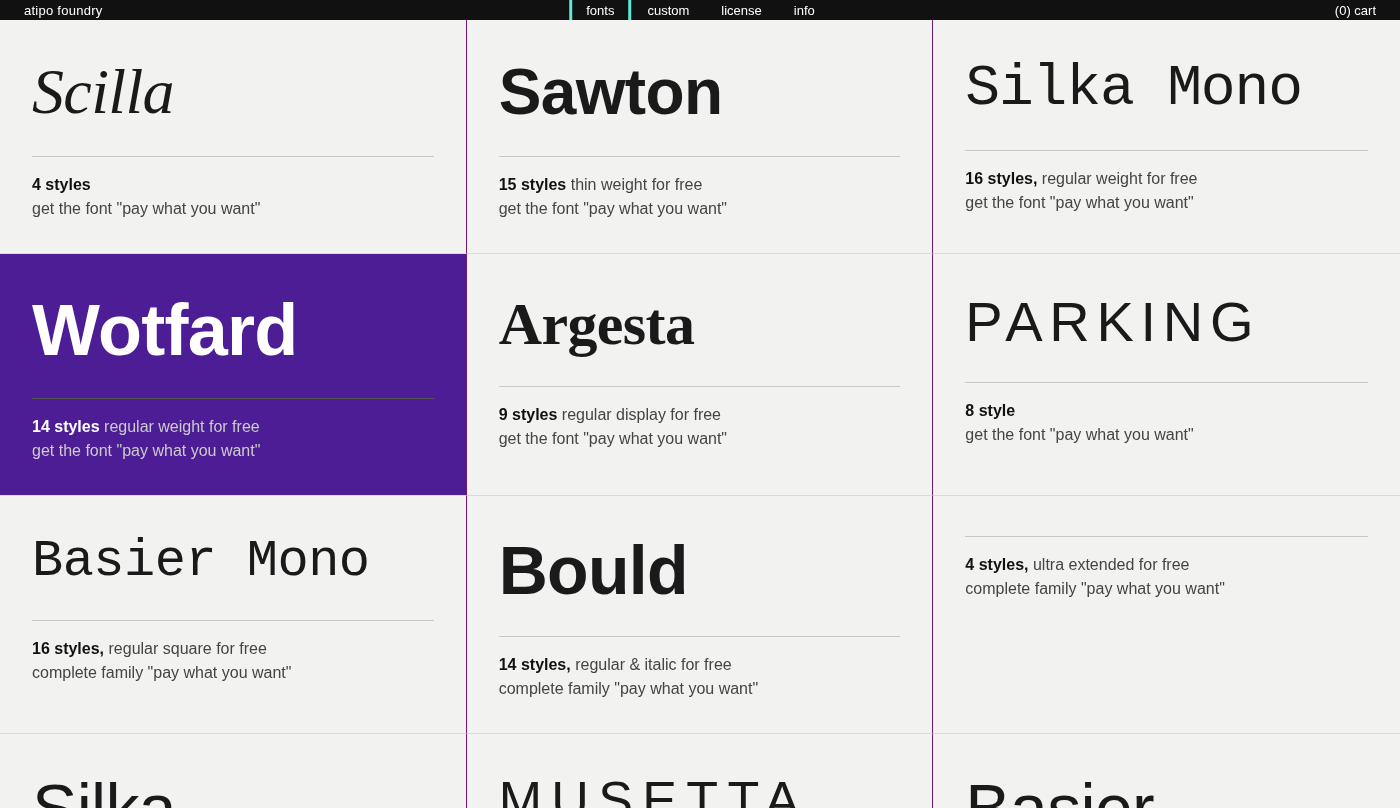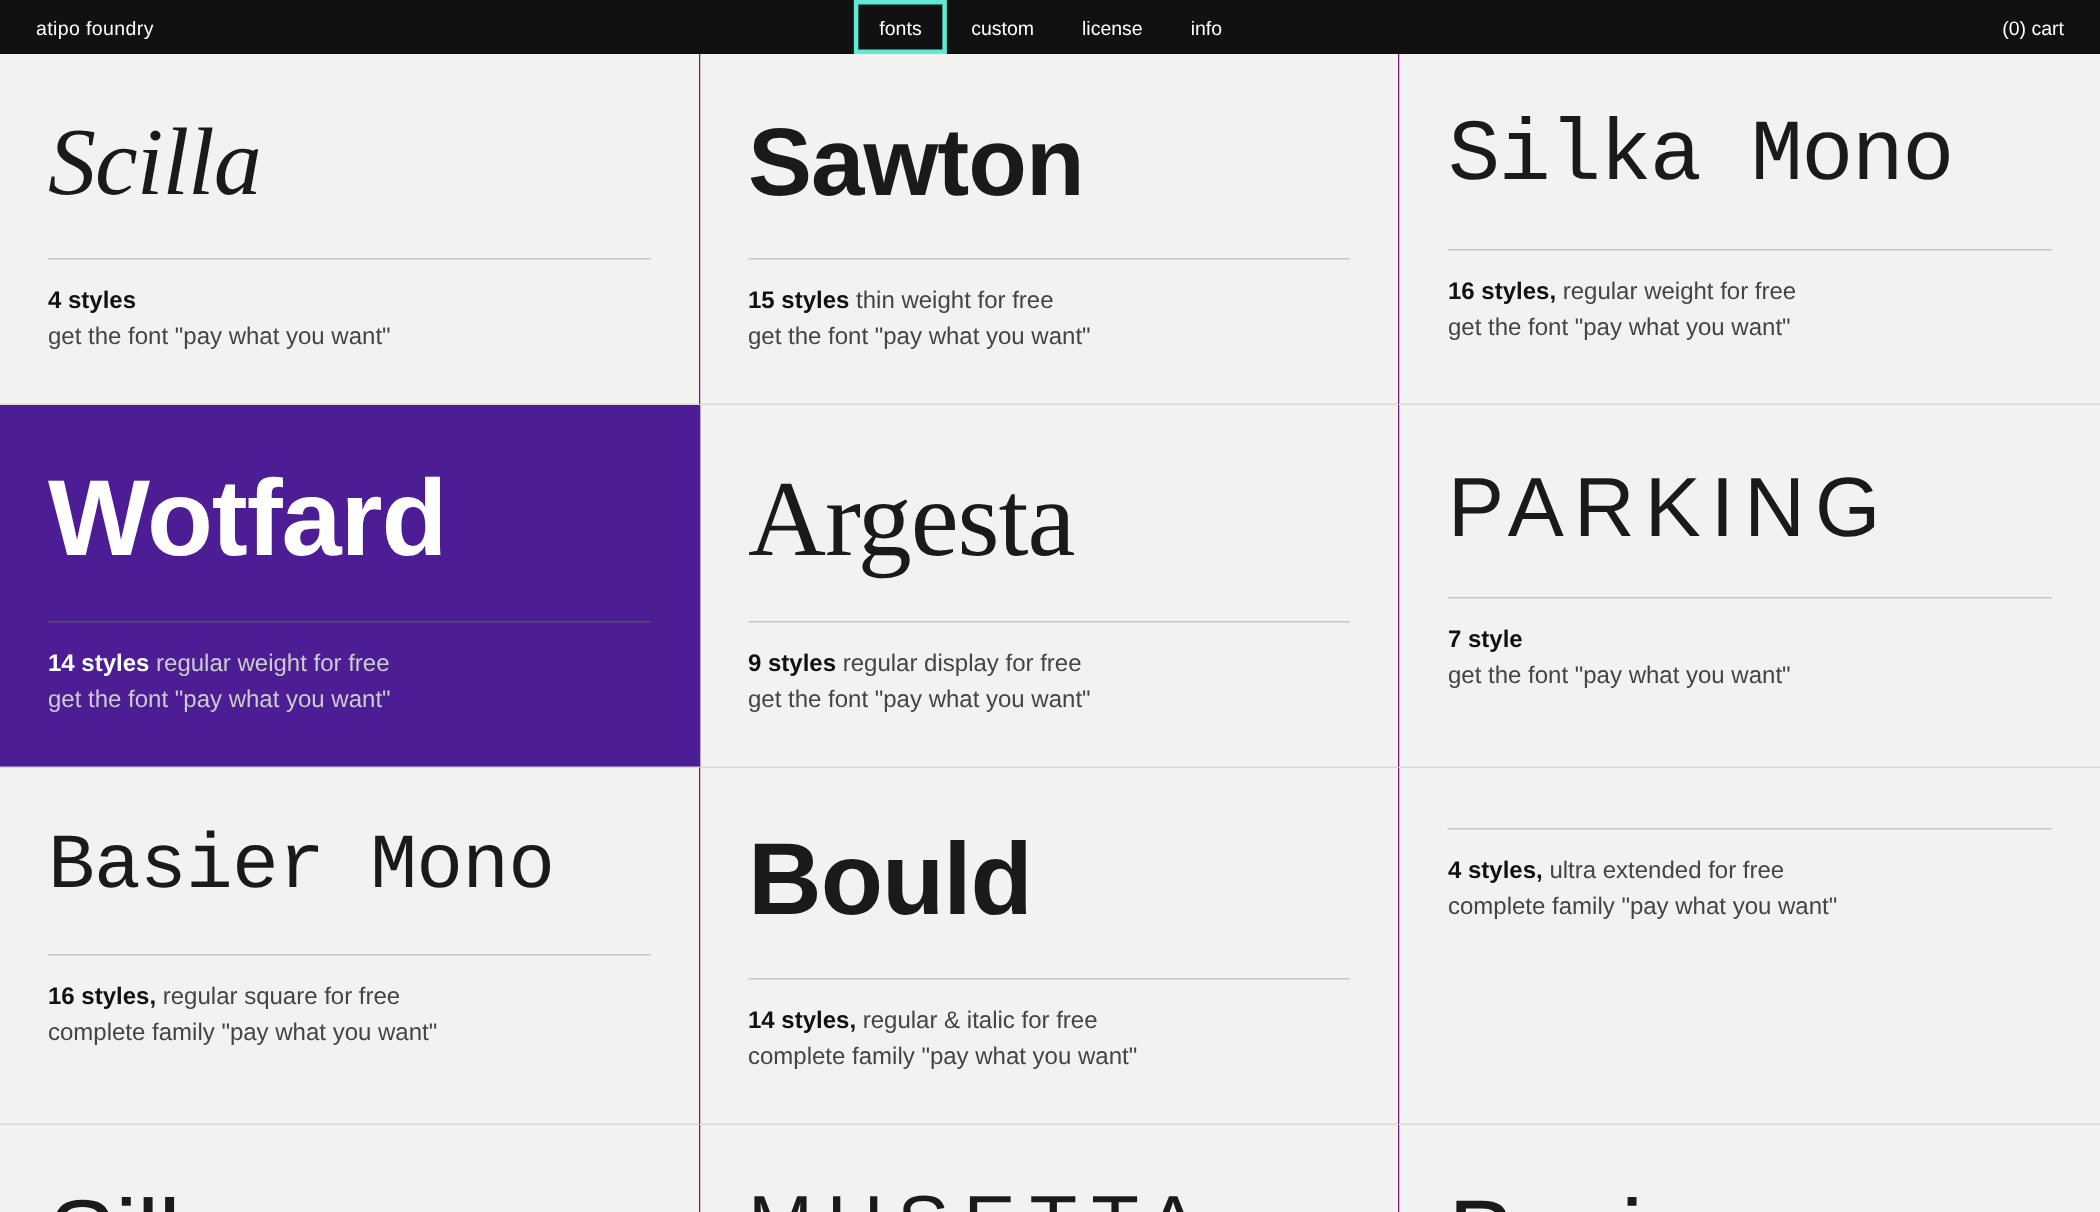--- a/index.html
+++ b/index.html
@@ -16,21 +16,21 @@
       width: 1400px;
       min-height: 808px;
     }
 
     
     .header {
       background-color: #111;
       display: flex;
       align-items: center;
       padding: 0 24px;
-      height: 36px;
+      height: 20px;
       position: relative;
     }
 
     .header-logo {
       color: #fff;
       font-size: 13px;
       font-weight: 400;
       letter-spacing: 0.02em;
     }
 
@@ -136,23 +136,23 @@
     }
 
     .font-wotfard {
       font-family: Arial, Helvetica, sans-serif;
       font-weight: 700;
       font-size: 72px;
     }
 
     .font-argesta {
       font-family: Georgia, 'Times New Roman', serif;
-      font-weight: 400;
+      font-weight: 700;
       font-style: normal;
-      font-size: 72px;
+      font-size: 60px;
     }
 
     .font-parking {
       font-family: 'Arial Narrow', Arial, sans-serif;
       font-weight: 400;
       letter-spacing: 0.12em;
       font-size: 56px;
       text-transform: uppercase;
     }
 
@@ -270,21 +270,21 @@
         <div class="font-divider"></div>
         <div class="font-meta">
           <div><span class="font-styles">9 styles</span> regular display for free</div>
           <div>get the font "pay what you want"</div>
         </div>
       </div>
       <div class="font-cell">
         <div class="font-name font-parking">PARKING</div>
         <div class="font-divider"></div>
         <div class="font-meta">
-          <div><span class="font-styles">7 style</span></div>
+          <div><span class="font-styles">8 style</span></div>
           <div>get the font "pay what you want"</div>
         </div>
       </div>
       <div class="font-cell">
         <div class="font-name font-basier-mono">Basier Mono</div>
         <div class="font-divider"></div>
         <div class="font-meta">
           <div><span class="font-styles">16 styles,</span> regular square for free</div>
           <div>complete family "pay what you want"</div>
         </div>

